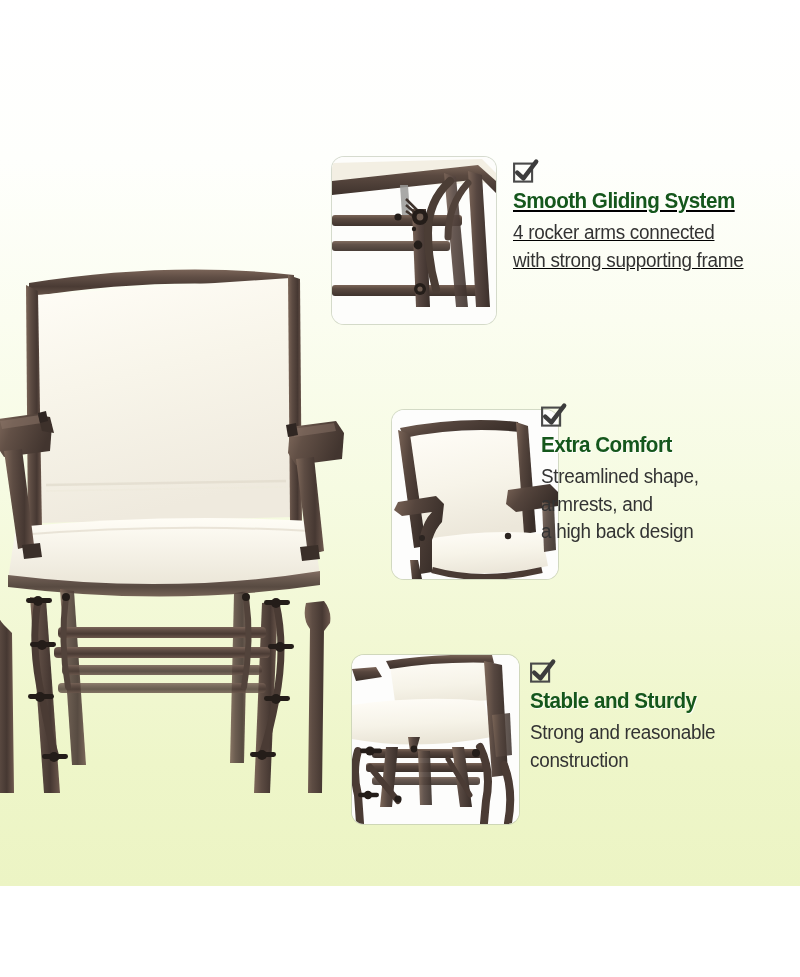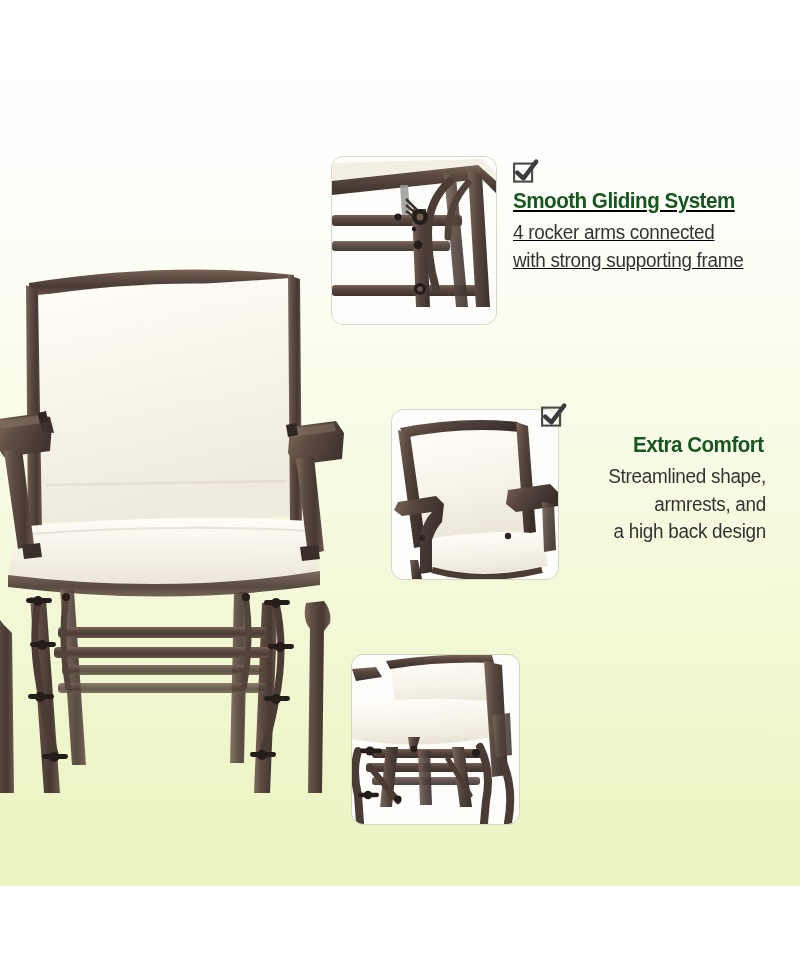--- a/index.html
+++ b/index.html
@@ -36,21 +36,21 @@
   }
   .photo-card svg{display:block;width:100%;height:100%;}
 
   #card1{left:332px;top:157px;width:164px;height:167px;}
   #card2{left:392px;top:410px;width:166px;height:169px;}
   #card3{left:352px;top:655px;width:167px;height:169px;}
 
   
   .feature{position:absolute;}
   #feat1{left:513px;top:160px;width:288px;text-decoration:underline;}
-  #feat2{left:541px;top:404px;width:232px;text-align:right;}
+  #feat2{left:541px;top:404px;width:232px;}
   #feat3{left:530px;top:660px;width:270px;}
 
   .chk{
     position:relative;
     width:25px;height:23px;
     margin-bottom:6px;
   }
   .chk svg{display:block;overflow:visible;}
 
   .feat-title{
@@ -361,14 +361,27 @@
           <rect x="8" y="93.6" width="22" height="4.6" rx="2.2"></rect>
         <circle cx="16" cy="140" r="4.2"></circle>
           <rect x="6" y="137.8" width="21" height="4.4" rx="2.1"></rect>
         <circle cx="124" cy="98" r="4"></circle>
         <circle cx="62" cy="94" r="3.4"></circle>
         <circle cx="46" cy="144" r="3.6"></circle>
       </g>
     </svg>
   </div>
 
+  <div class="feature" id="feat3">
+    <div class="chk">
+      <svg width="25" height="23" viewBox="0 0 25 23" xmlns="http://www.w3.org/2000/svg">
+        <rect x="1.1" y="3.6" width="18" height="18" fill="none" stroke="#4a4a4a" stroke-width="2.1"></rect>
+        <path d="M4.2 12.6 L10.4 18.4 L23.2 1.6" fill="none" stroke="#3c3c3c" stroke-width="4.4" stroke-linecap="round" stroke-linejoin="round"></path>
+      </svg>
+    </div>
+    <p class="feat-title">Stable and Sturdy</p>
+    <p class="feat-body">
+      <span>Strong and reasonable</span>
+      <span>construction</span>
+    </p>
+  </div>
 
 </div>
 
 </body></html>

